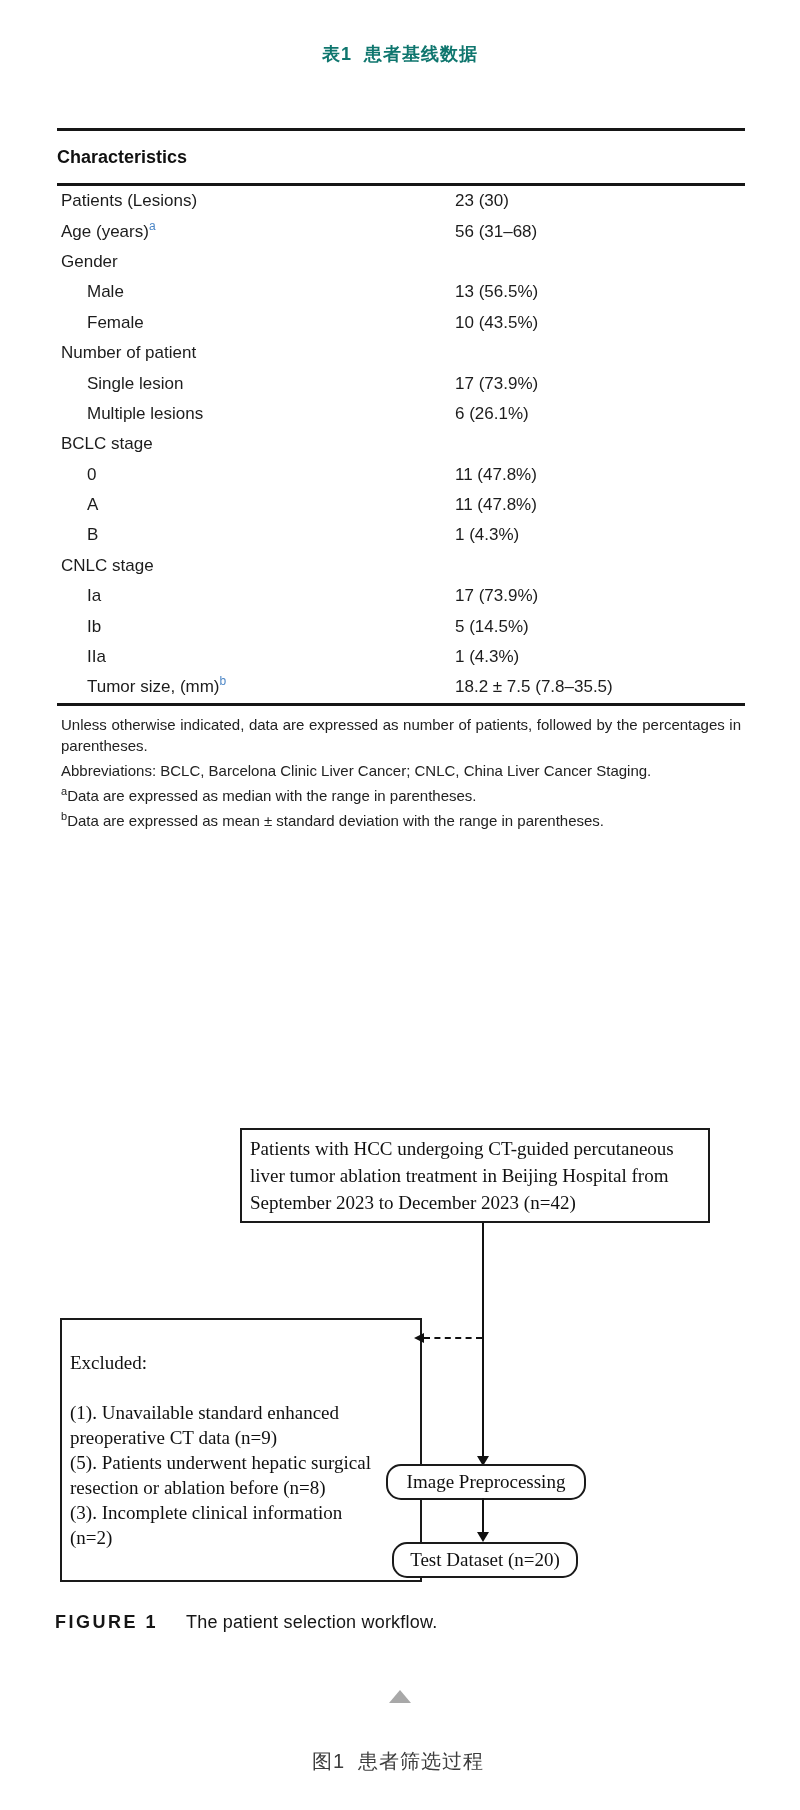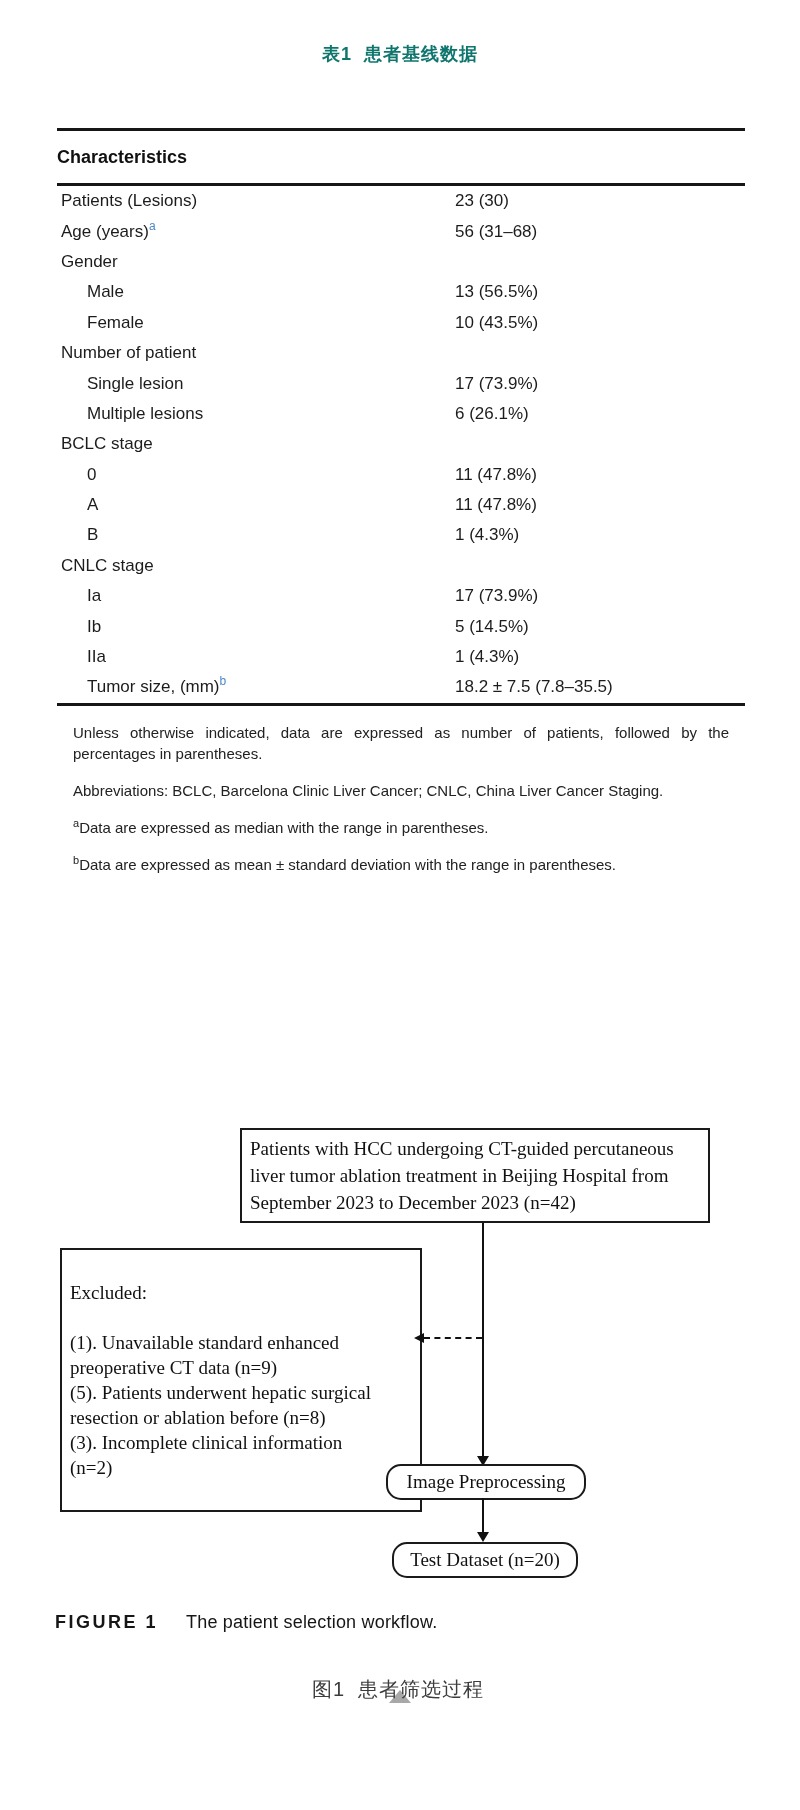--- a/index.html
+++ b/index.html
@@ -16,21 +16,21 @@
   .tablewrap{margin:62px 55px 0 57px;width:688px;}
   .rule{height:3px;background:#161616;}
   .thead{height:52px;display:flex;align-items:center;font-size:18px;font-weight:bold;color:#111;}
   .trow{display:grid;grid-template-columns:398px 1fr;height:30.4px;align-items:center;font-size:17px;}
   .trow .label{padding-left:4px;white-space:nowrap;}
   .trow.indent .label{padding-left:30px;}
   .trow .value{white-space:nowrap;}
   sup.supref{color:#4c86c6;font-size:12px;line-height:0;}
   
   .footnotes{margin:8px 55px 0 57px;width:688px;font-size:15px;line-height:21px;color:#222;}
-  .footnotes p{margin:16px;text-align:justify;}
+  .footnotes p{margin:4px;text-align:justify;}
   .footnotes sup{font-size:11px;line-height:0;color:#222;}
   
   .flow{position:absolute;left:0;top:0;width:800px;height:1810px;pointer-events:none;}
   .flow *{pointer-events:auto;}
   .fbox{
     position:absolute;border:2px solid #1a1a1a;background:#fff;color:#111;
     font-family:"Liberation Serif", serif;font-size:19px;line-height:27px;
     padding:5px 8px;white-space:pre-line;
   }
   .fbox.small{white-space:nowrap;text-align:center;line-height:28px;padding:2px 8px;border-radius:15px;}
@@ -50,21 +50,21 @@
   
   .figcap{position:absolute;left:55px;top:1612px;font-size:18px;color:#161616;}
   .figcap .fl{font-weight:bold;letter-spacing:2.5px;}
   .figcap .ft{margin-left:28px;letter-spacing:0.2px;}
   .tri{
     position:absolute;left:0;right:0;margin:0 auto;top:1690px;width:0;height:0;
     border-left:11px solid transparent;border-right:11px solid transparent;
     border-bottom:13px solid #a8a8a8;
   }
   .cn-cap{
-    position:absolute;left:0;top:1676px;width:796px;text-align:center;
+    position:absolute;left:0;top:1748px;width:796px;text-align:center;
     font-size:20px;color:#3c3c3c;white-space:pre-wrap;letter-spacing:1px;
   }
 </style>
 </head>
 <body>
 
 <div class="cn-title">表1  患者基线数据</div>
 
 <div class="tablewrap">
   <div class="rule"></div>
@@ -173,21 +173,21 @@
 
 <div class="flow">
 
   <div class="fbox" style="left:240px;top:1128px;width:450px;">Patients with HCC undergoing CT-guided percutaneous
 liver tumor ablation treatment in Beijing Hospital from
 September 2023 to December 2023 (n=42)</div>
 
   <div class="vline" style="left:482px;top:1223px;height:235px;"></div>
   <div class="arrow-down" style="left:477px;top:1456px;"></div>
 
-  <div class="fbox exlist" style="left:60px;top:1248px;width:342px;line-height:25px;">
+  <div class="fbox exlist" style="left:60px;top:1318px;width:342px;line-height:25px;">
     <div id="excluded-title">Excluded:</div>
     <div id="excluded-items"><div>(1). Unavailable standard enhanced
 preoperative CT data (n=9)</div><div>(5). Patients underwent hepatic surgical
 resection or ablation before (n=8)</div><div>(3). Incomplete clinical information
 (n=2)</div></div>
   </div>
 
   <div class="dashline" style="left:424px;top:1337px;width:58px;"></div>
   <div class="arrow-left" style="left:414px;top:1333px;"></div>
 

